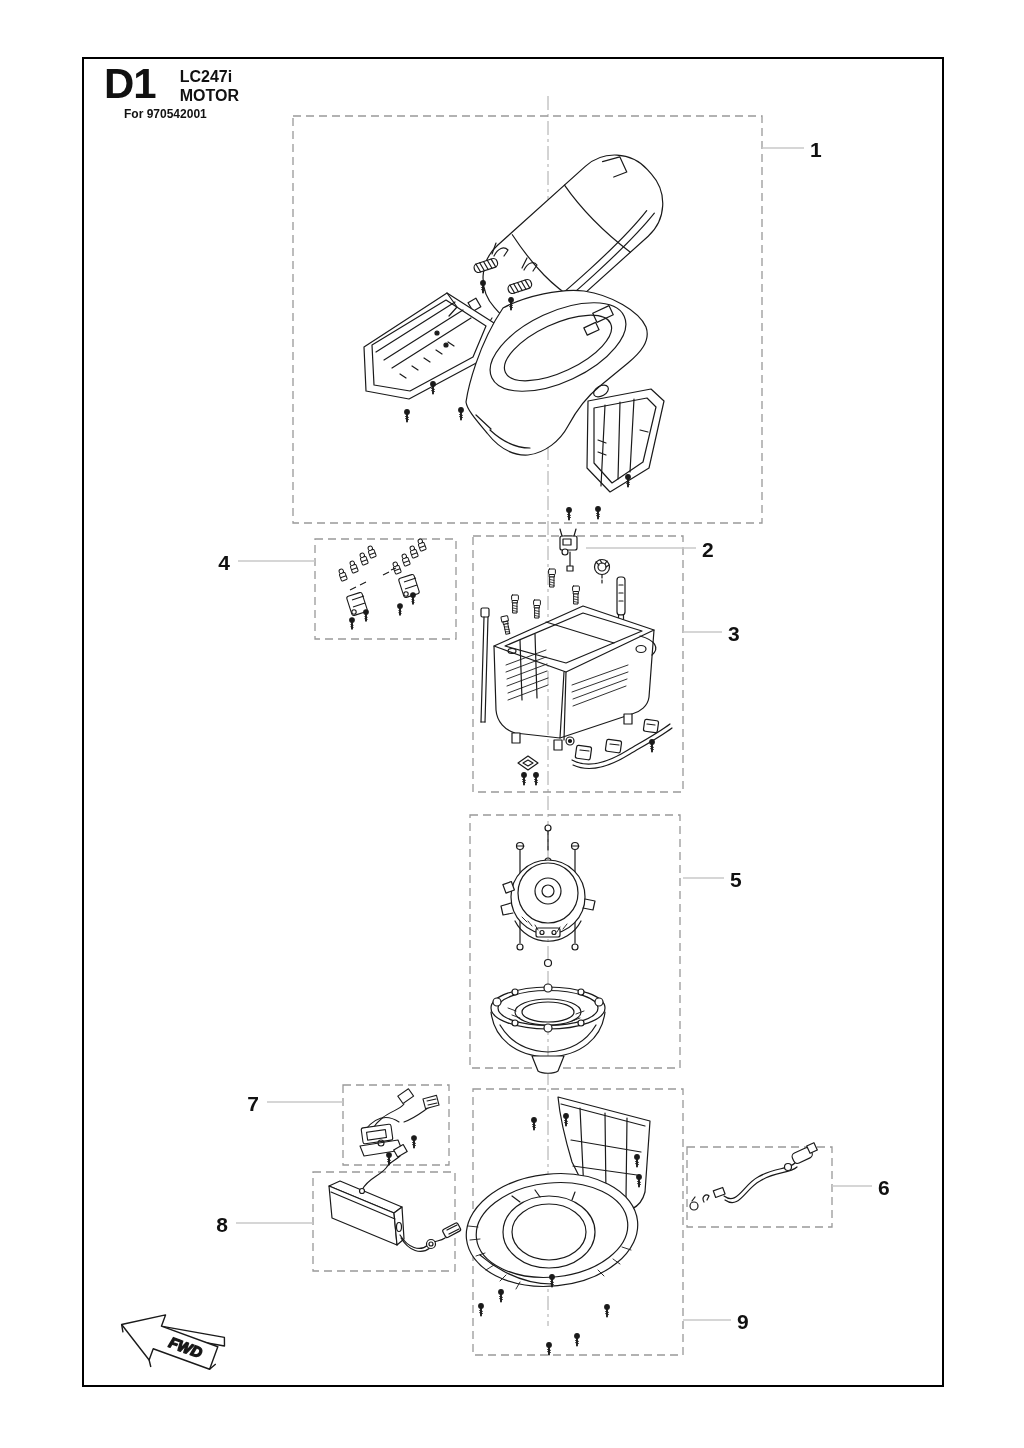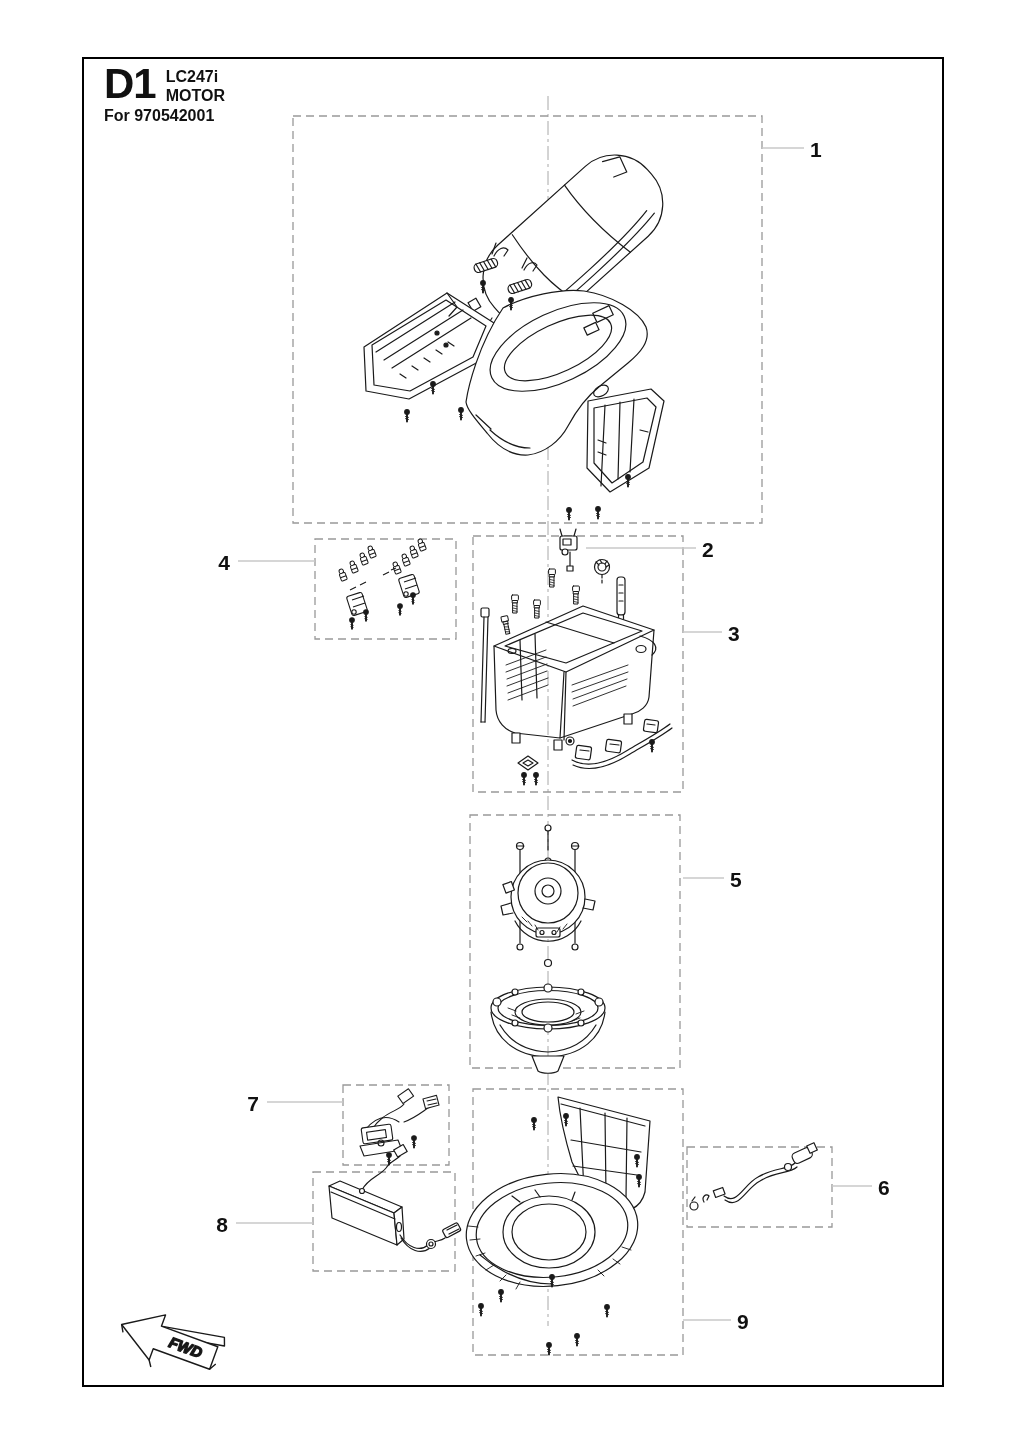--- a/index.html
+++ b/index.html
@@ -7,23 +7,23 @@
     position:relative;width:1024px;height:1448px;background:#fff;
     font-family:"Liberation Sans","DejaVu Sans",sans-serif;overflow:hidden;
   }
   .page-border{
     position:absolute;left:82px;top:57px;width:862px;height:1330px;
     box-sizing:border-box;border:2.5px solid #000;
   }
   .header{position:absolute;left:104px;top:62px;color:#111;}
   .header-top{display:flex;align-items:center;}
   .diagram-code{font-size:42px;font-weight:700;line-height:0.95;letter-spacing:-1px;}
-  .model-block{margin-left:10px;margin-top:5px;font-size:16px;font-weight:700;line-height:1.2;}
+  .model-block{margin-left:24px;margin-top:5px;font-size:16px;font-weight:700;line-height:1.2;}
   .model-block div{white-space:nowrap;}
-  .for-line{font-size:16px;font-weight:700;margin-top:2px;}
+  .for-line{font-size:12px;font-weight:700;margin-top:2px;margin-left:20px;}
   svg{position:absolute;left:0;top:0;}
   svg text.callout{font-family:"Liberation Sans","DejaVu Sans",sans-serif;font-size:21px;font-weight:700;fill:#111;}
   svg text.fwd{font-family:"Liberation Sans","DejaVu Sans",sans-serif;font-size:15px;font-weight:700;font-style:italic;fill:#111;}
 </style>
 </head>
 <body>
 
 <div class="page">
 
   <div class="page-border"></div>

